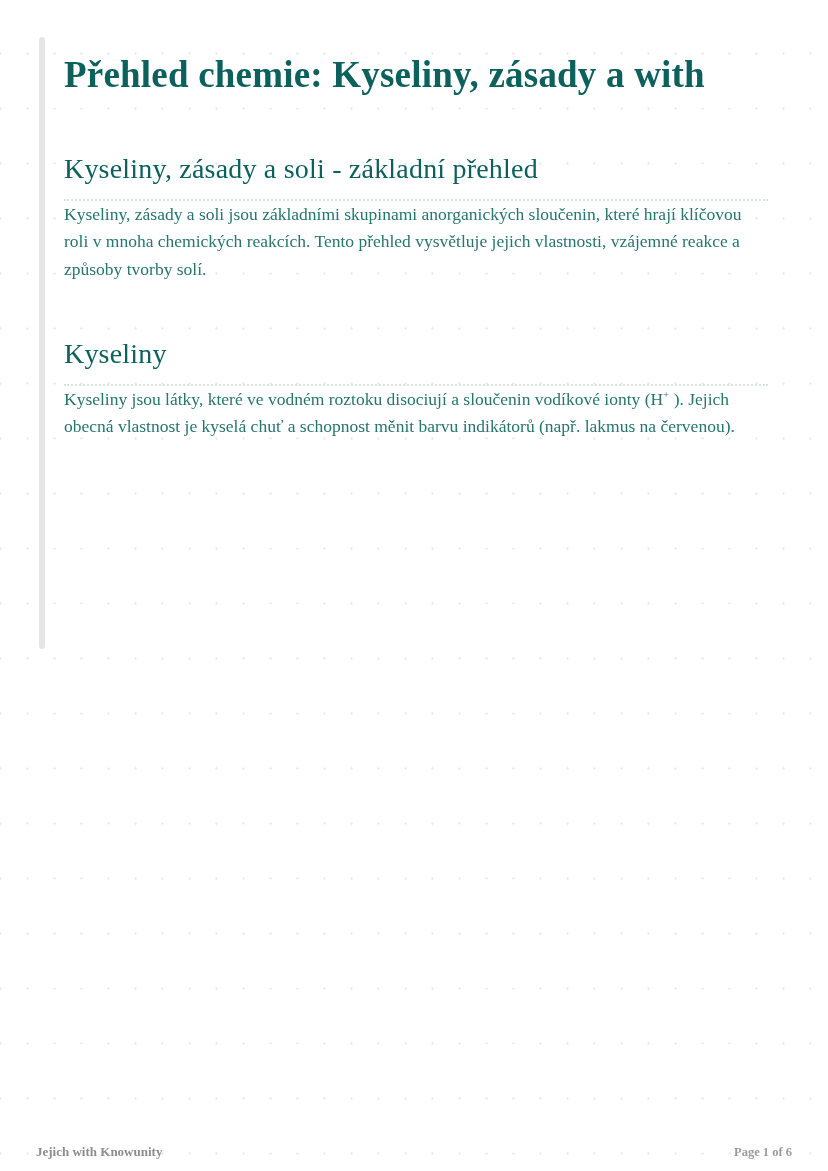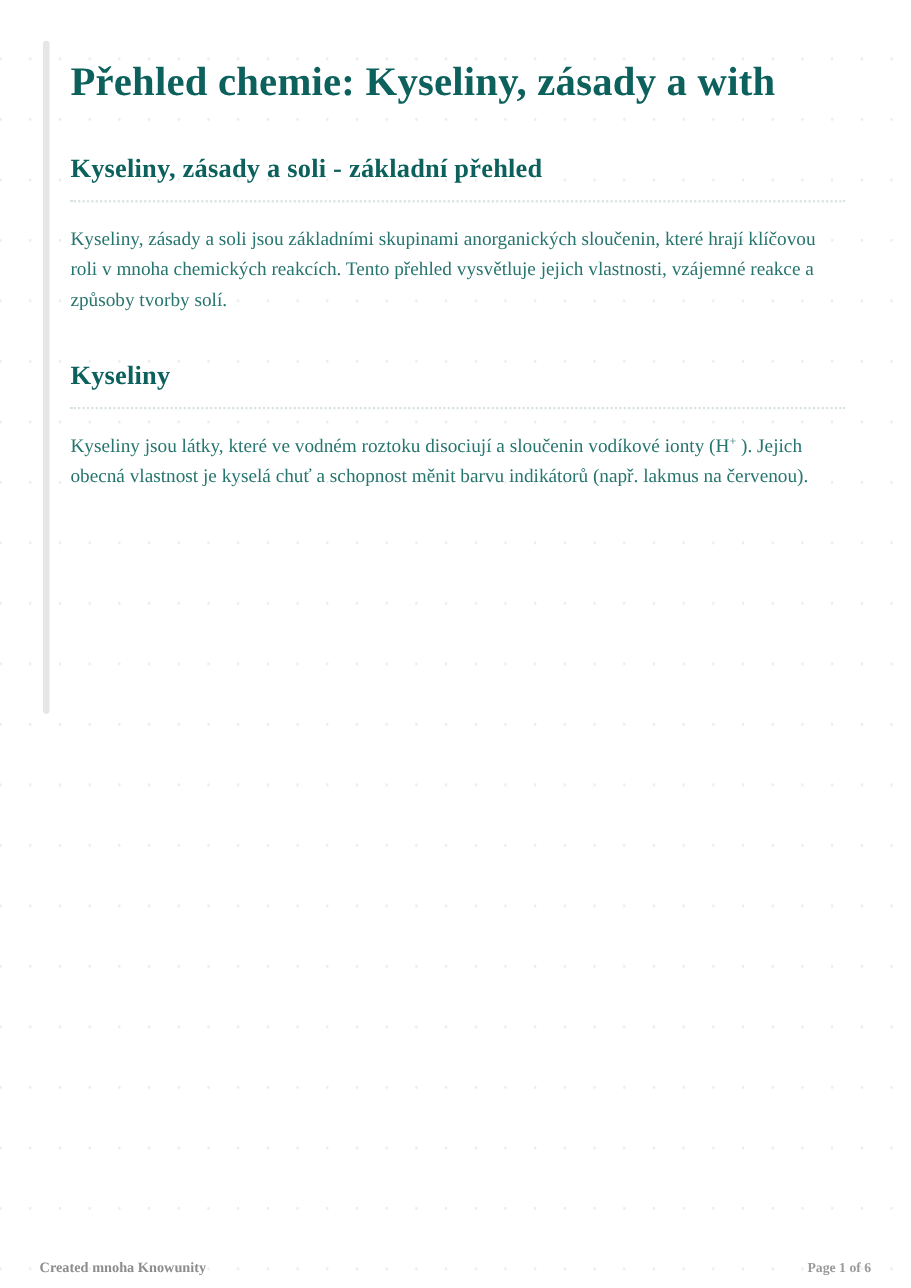--- a/index.html
+++ b/index.html
@@ -42,30 +42,29 @@
     color: #0d615d;
     letter-spacing: 0.2px;
   }
   p.intro {
     margin-top: 44px;
     font-size: 17.5px;
     line-height: 1.58;
     color: #26756e;
   }
   h2.section-heading {
-    margin-top: 42px;
+    margin-top: 54px;
     padding-bottom: 14px;
     border-bottom: 2px dotted #d7e3e0;
-    font-size: 24px;
-    font-weight: 700;
+    font-size: 28px;
+    font-weight: 400;
     color: #0d615d;
     letter-spacing: 0.2px;
   }
   p.body-text {
-    margin-top: 20px;
     font-size: 17.5px;
     line-height: 1.58;
     color: #26756e;
   }
   p.body-text sup {
     font-size: 11px;
     vertical-align: super;
     line-height: 0;
   }
   .footer {
@@ -104,17 +103,17 @@
 
     <p class="body-text">Kyseliny, zásady a soli jsou základními skupinami anorganických sloučenin, které hrají klíčovou roli v mnoha chemických reakcích. Tento přehled vysvětluje jejich vlastnosti, vzájemné reakce a způsoby tvorby solí.</p>
 
     <h2 class="section-heading">Kyseliny</h2>
 
     <p class="body-text"><span>Kyseliny jsou látky, které ve vodném roztoku disociují a sloučenin vodíkové ionty (H</span><sup>+</sup><span> ). Jejich obecná vlastnost je kyselá chuť a schopnost měnit barvu indikátorů (např. lakmus na červenou).</span></p>
 
   </div>
 
   <div class="footer">
-    <span class="brand">Created mnoha Knowunity</span>
+    <span class="brand">Jejich with Knowunity</span>
     <span class="pagenum">Page 1 of 6</span>
   </div>
 
 </div>
 
 </body></html>

